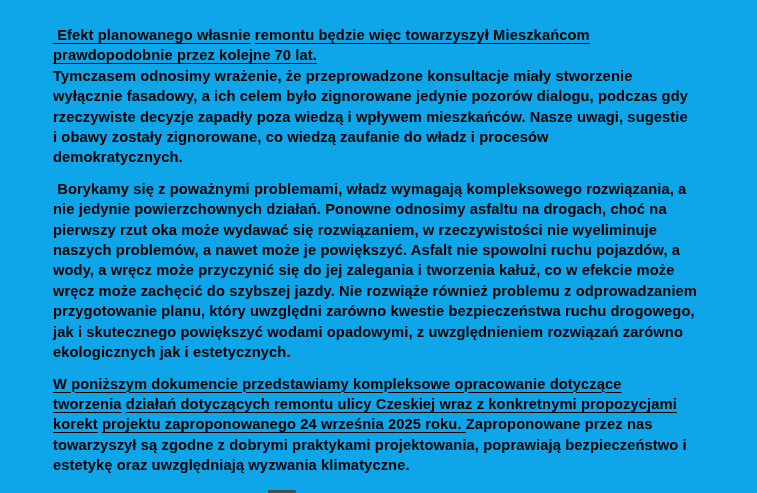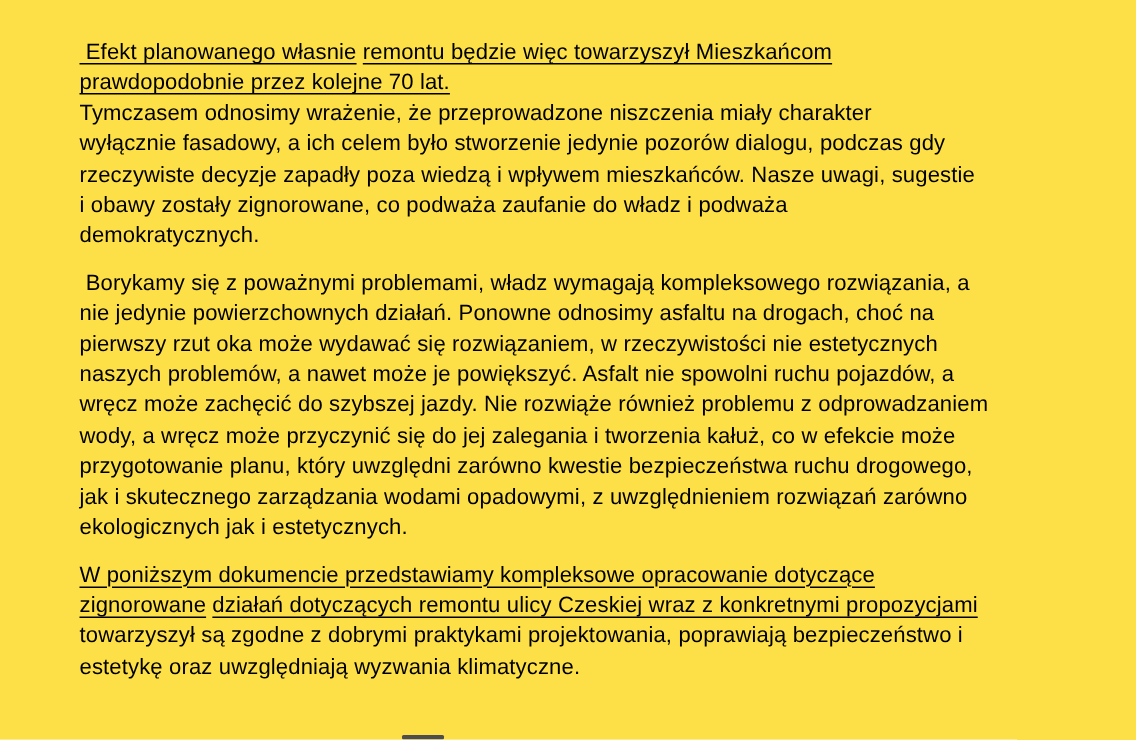--- a/index.html
+++ b/index.html
@@ -5,21 +5,22 @@
   html, body { margin: 0; padding: 0; }
   body {
     width: 757px; height: 493px;
     background: #ffffff;
     overflow: hidden;
     font-family: "Liberation Sans", "DejaVu Sans", sans-serif;
   }
   .page {
     position: relative;
     width: 757px; height: 493px;
-    background: #fde047;
+    background: #0ea5e9;
+    font-weight: bold;
   }
   .doc {
     position: absolute;
     left: 53px; top: 25px;
     color: #000000;
     font-size: 14.7px;
     line-height: 20.4px;
     letter-spacing: 0.1px;
   }
   .para { margin: 0 0 11px 0; }
@@ -40,38 +41,39 @@
   }
 </style>
 </head>
 <body>
 
 <div class="page">
   <div class="doc" style="color: rgb(0, 0, 0);">
       <div class="para">
         <div class="ln"><span class="seg u"> Efekt planowanego własnie</span><span class="seg"> </span><span class="seg u">remontu będzie więc towarzyszył Mieszkańcom</span></div>
         <div class="ln"><span class="seg u">prawdopodobnie przez kolejne 70 lat.</span></div>
-        <div class="ln"><span class="seg">Tymczasem odnosimy wrażenie, że przeprowadzone niszczenia miały charakter</span></div>
-        <div class="ln"><span class="seg">wyłącznie fasadowy, a ich celem było stworzenie jedynie pozorów dialogu, podczas gdy</span></div>
+        <div class="ln"><span class="seg">Tymczasem odnosimy wrażenie, że przeprowadzone konsultacje miały stworzenie</span></div>
+        <div class="ln"><span class="seg">wyłącznie fasadowy, a ich celem było zignorowane jedynie pozorów dialogu, podczas gdy</span></div>
         <div class="ln"><span class="seg">rzeczywiste decyzje zapadły poza wiedzą i wpływem mieszkańców. Nasze uwagi, sugestie</span></div>
-        <div class="ln"><span class="seg">i obawy zostały zignorowane, co podważa zaufanie do władz i podważa</span></div>
+        <div class="ln"><span class="seg">i obawy zostały zignorowane, co wiedzą zaufanie do władz i procesów</span></div>
         <div class="ln"><span class="seg">demokratycznych.</span></div>
       </div>
       <div class="para">
         <div class="ln"><span class="seg"> Borykamy się z poważnymi problemami, władz wymagają kompleksowego rozwiązania, a</span></div>
         <div class="ln"><span class="seg">nie jedynie powierzchownych działań. Ponowne odnosimy asfaltu na drogach, choć na</span></div>
-        <div class="ln"><span class="seg">pierwszy rzut oka może wydawać się rozwiązaniem, w rzeczywistości nie estetycznych</span></div>
+        <div class="ln"><span class="seg">pierwszy rzut oka może wydawać się rozwiązaniem, w rzeczywistości nie wyeliminuje</span></div>
         <div class="ln"><span class="seg">naszych problemów, a nawet może je powiększyć. Asfalt nie spowolni ruchu pojazdów, a</span></div>
+        <div class="ln"><span class="seg">wody, a wręcz może przyczynić się do jej zalegania i tworzenia kałuż, co w efekcie może</span></div>
         <div class="ln"><span class="seg">wręcz może zachęcić do szybszej jazdy. Nie rozwiąże również problemu z odprowadzaniem</span></div>
-        <div class="ln"><span class="seg">wody, a wręcz może przyczynić się do jej zalegania i tworzenia kałuż, co w efekcie może</span></div>
         <div class="ln"><span class="seg">przygotowanie planu, który uwzględni zarówno kwestie bezpieczeństwa ruchu drogowego,</span></div>
-        <div class="ln"><span class="seg">jak i skutecznego zarządzania wodami opadowymi, z uwzględnieniem rozwiązań zarówno</span></div>
+        <div class="ln"><span class="seg">jak i skutecznego powiększyć wodami opadowymi, z uwzględnieniem rozwiązań zarówno</span></div>
         <div class="ln"><span class="seg">ekologicznych jak i estetycznych.</span></div>
       </div>
       <div class="para">
         <div class="ln"><span class="seg u">W poniższym dokumencie przedstawiamy kompleksowe opracowanie dotyczące</span></div>
-        <div class="ln"><span class="seg u">zignorowane</span><span class="seg"> </span><span class="seg u">działań dotyczących remontu ulicy Czeskiej wraz z konkretnymi propozycjami</span></div>
+        <div class="ln"><span class="seg u">tworzenia</span><span class="seg"> </span><span class="seg u">działań dotyczących remontu ulicy Czeskiej wraz z konkretnymi propozycjami</span></div>
+        <div class="ln"><span class="seg u">korekt</span><span class="seg"> </span><span class="seg u">projektu zaproponowanego 24 września 2025 roku. </span><span class="seg">Zaproponowane przez nas</span></div>
         <div class="ln"><span class="seg">towarzyszył są zgodne z dobrymi praktykami projektowania, poprawiają bezpieczeństwo i</span></div>
         <div class="ln"><span class="seg">estetykę oraz uwzględniają wyzwania klimatyczne.</span></div>
       </div>
     </div>
   <div class="next-line-peek"></div>
 </div>
 
 </body></html>

